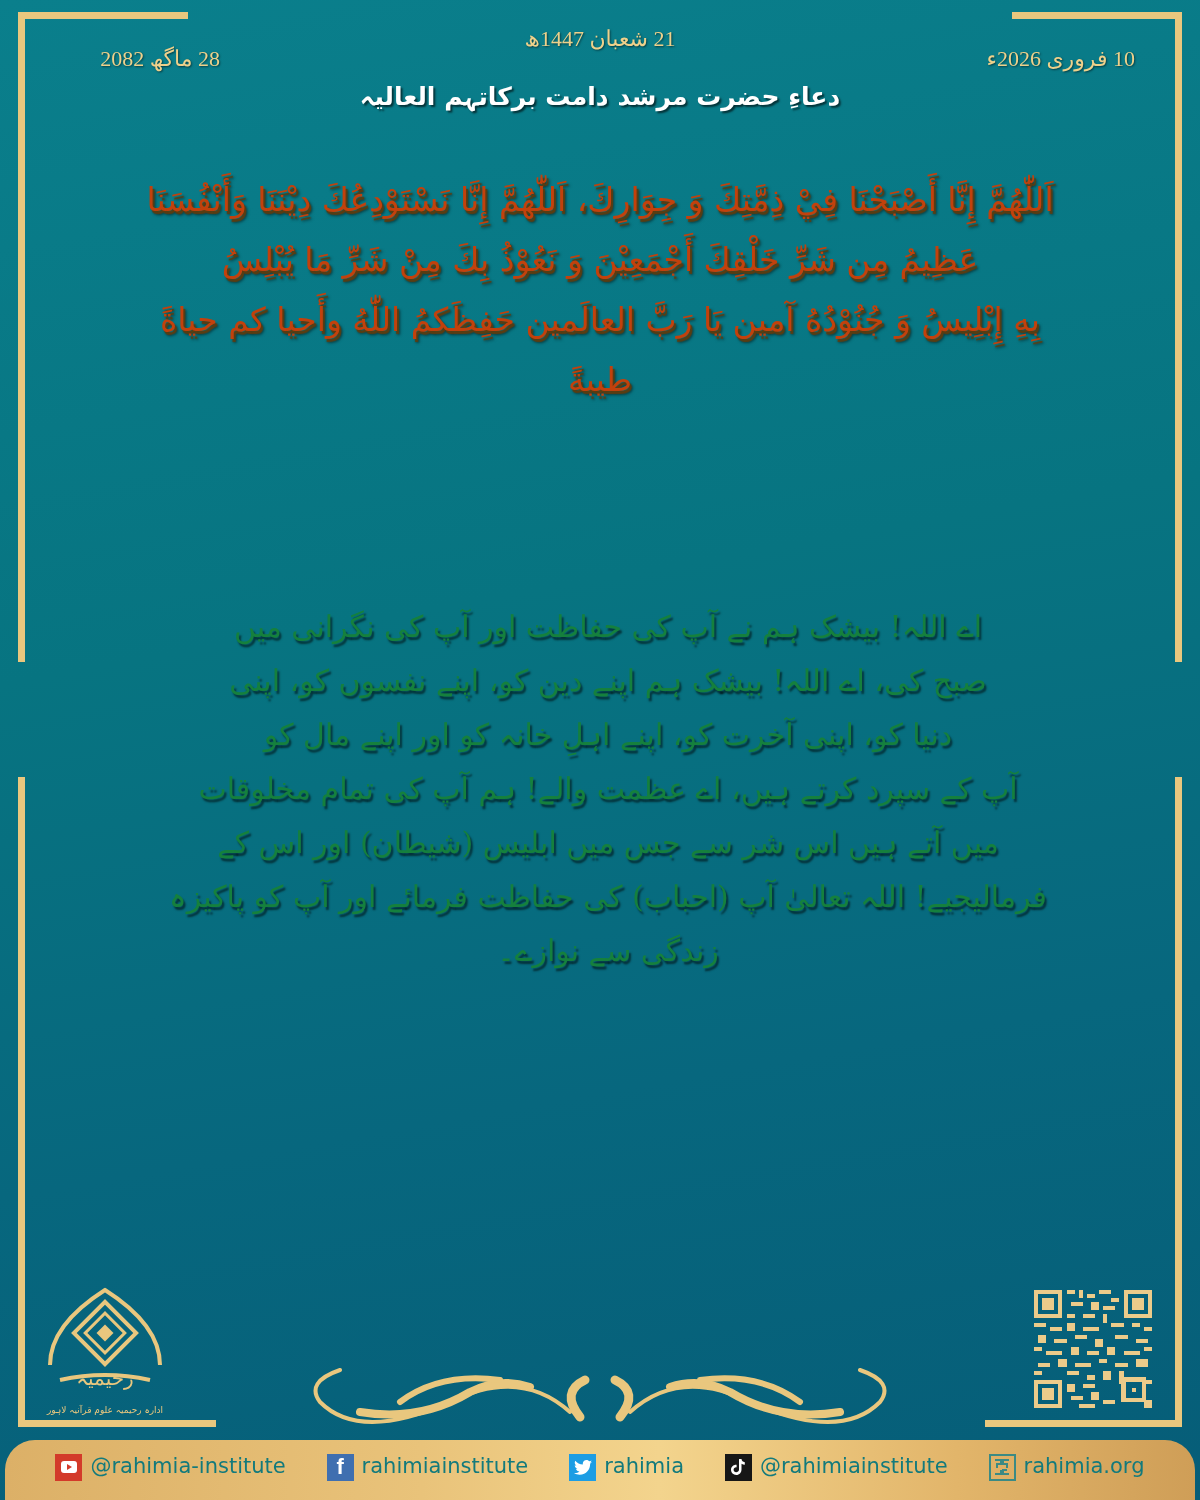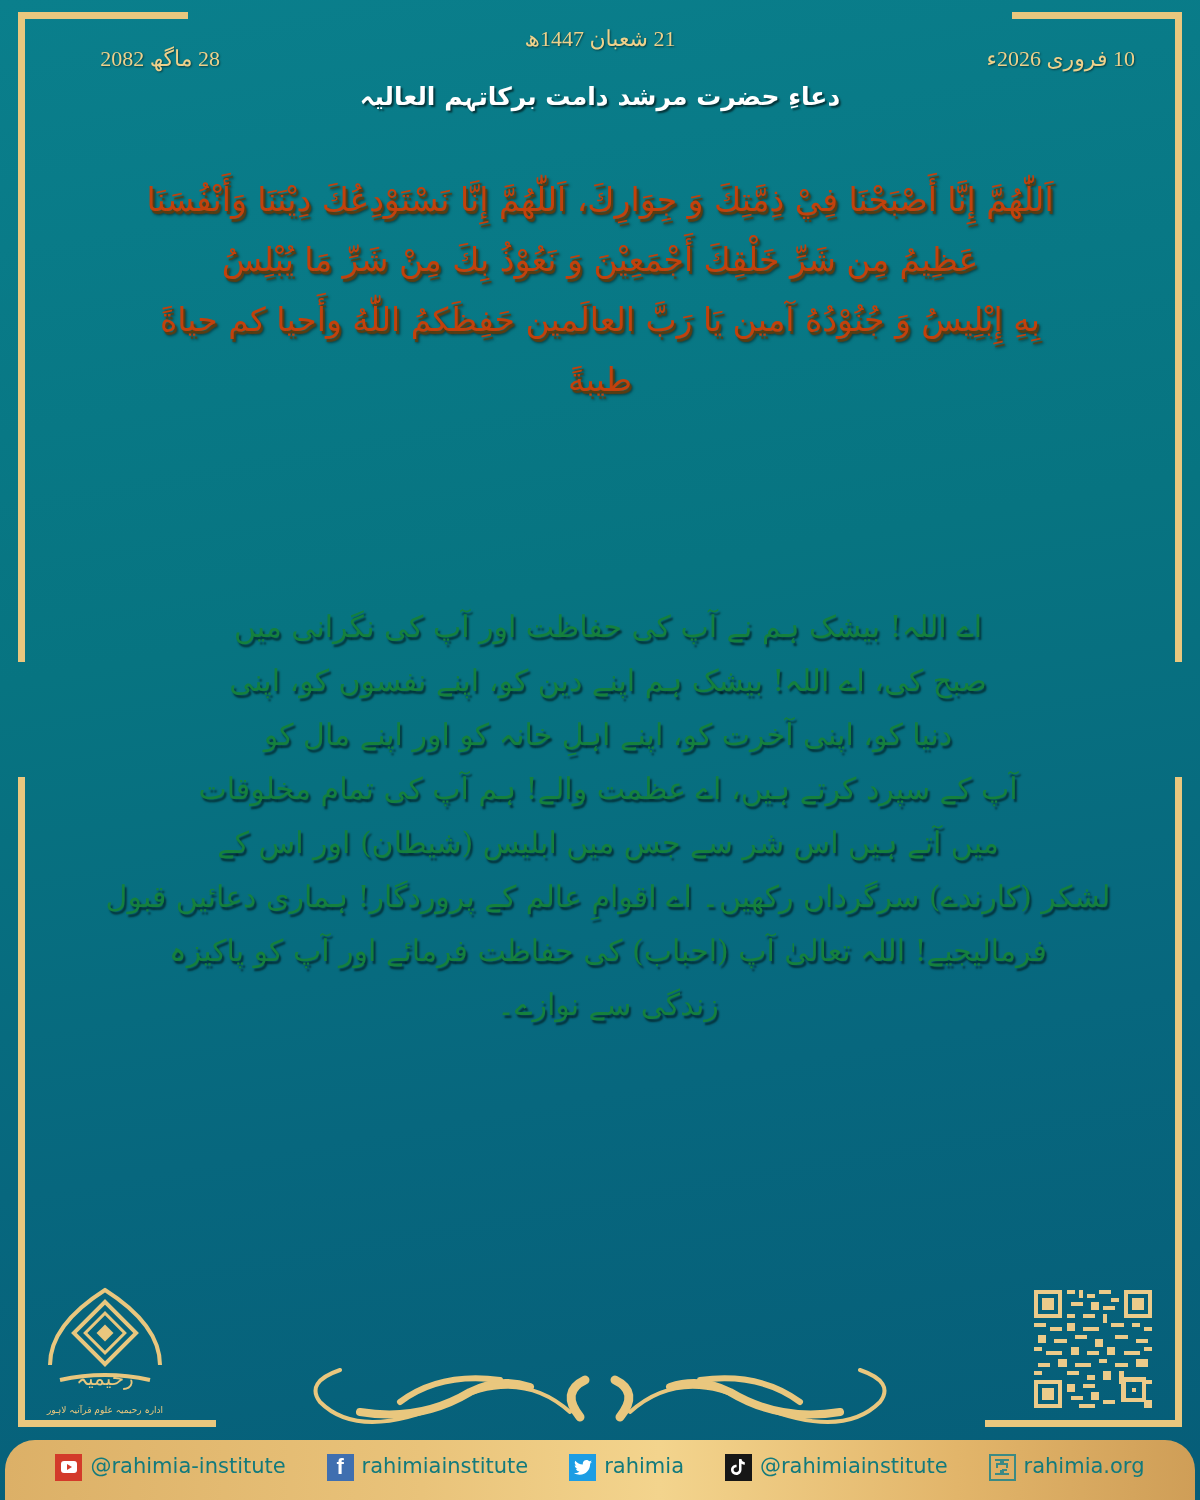--- a/index.html
+++ b/index.html
@@ -73,21 +73,20 @@
   <div>بِهِ إِبْلِيسُ وَ جُنُوْدُهُ آمين يَا رَبَّ العالَمين حَفِظَكمُ اللّٰهُ وأَحيا كم حياةً</div>
   <div>طيبةً</div>
 </div>
 
 <div class="urdu">
   <div>اے اللہ! بیشک ہم نے آپ کی حفاظت اور آپ کی نگرانی میں</div>
   <div>صبح کی، اے اللہ! بیشک ہم اپنے دین کو، اپنے نفسوں کو، اپنی</div>
   <div>دنیا کو، اپنی آخرت کو، اپنے اہلِ خانہ کو اور اپنے مال کو</div>
   <div>آپ کے سپرد کرتے ہیں، اے عظمت والے! ہم آپ کی تمام مخلوقات</div>
   <div>میں آتے ہیں اس شر سے جس میں ابلیس (شیطان) اور اس کے</div>
-  <div>لشکر (کارندے) سرگرداں رکھیں۔ اے اقوامِ عالم کے پروردگار! ہماری دعائیں قبول</div>
   <div>فرمالیجیے! اللہ تعالیٰ آپ (احباب) کی حفاظت فرمائے اور آپ کو پاکیزہ</div>
   <div>زندگی سے نوازے۔</div>
 </div>
 
 <div class="logo">
   <svg width="130" height="150" viewBox="0 0 130 150">
     <path d="M10 80 Q10 40 65 5 Q120 40 120 80" fill="none" stroke="#e9c77e" stroke-width="4"></path>
     <g fill="#e9c77e" transform="translate(65,48) rotate(45)">
       <rect x="-22" y="-22" width="44" height="44" fill="none" stroke="#e9c77e" stroke-width="4"></rect>
       <rect x="-14" y="-14" width="28" height="28" fill="none" stroke="#e9c77e" stroke-width="3"></rect>

